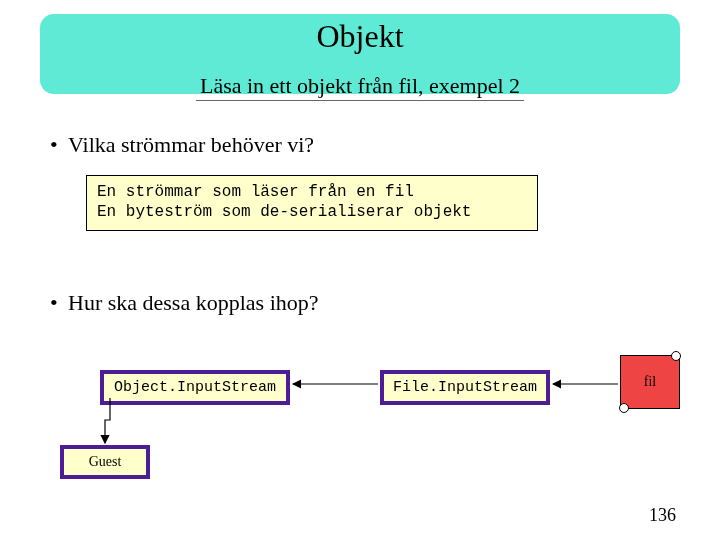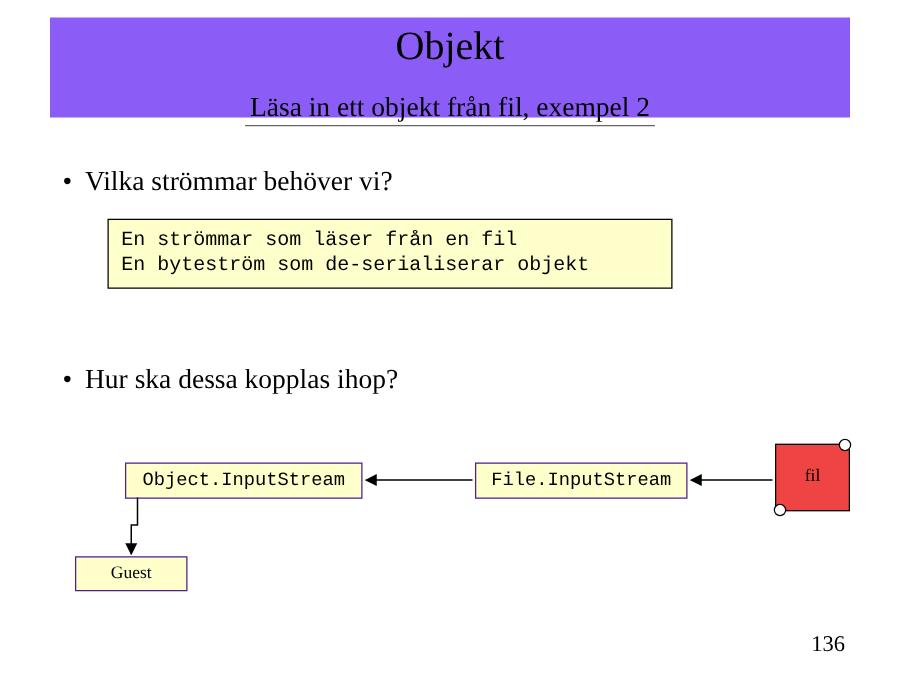--- a/index.html
+++ b/index.html
@@ -15,22 +15,23 @@
     position: relative;
     width: 720px;
     height: 540px;
   }
   .title-band {
     position: absolute;
     left: 40px;
     right: 40px;
     top: 14px;
     height: 80px;
-    background: #8b5cf6;
+    background: #5eead4;
     text-align: center;
+    border-radius: 14px;
   }
   .title-main {
     font-size: 32px;
     padding-top: 4px;
   }
   .title-sub {
     font-size: 22px;
     border-bottom: 1px solid #666;
     display: inline-block;
     padding: 0 4px 1px 4px;
@@ -60,21 +61,21 @@
 
   .diagram {
     position: absolute;
     left: 0;
     top: 350px;
     width: 720px;
     height: 120px;
   }
   .node {
     position: absolute;
-    border: 1px solid #4c1d95;
+    border: 4px solid #4c1d95;
     background: #ffffcc;
     font-family: "Courier New", Courier, monospace;
     font-size: 15px;
     text-align: center;
     box-sizing: border-box;
   }
   .node.serif {
     font-family: Liberation Serif, serif;
     font-size: 14px;
   }

